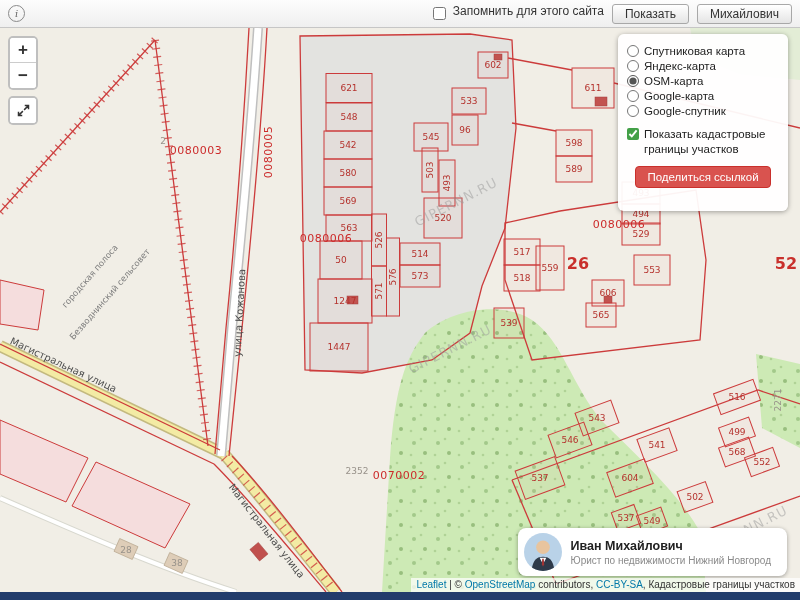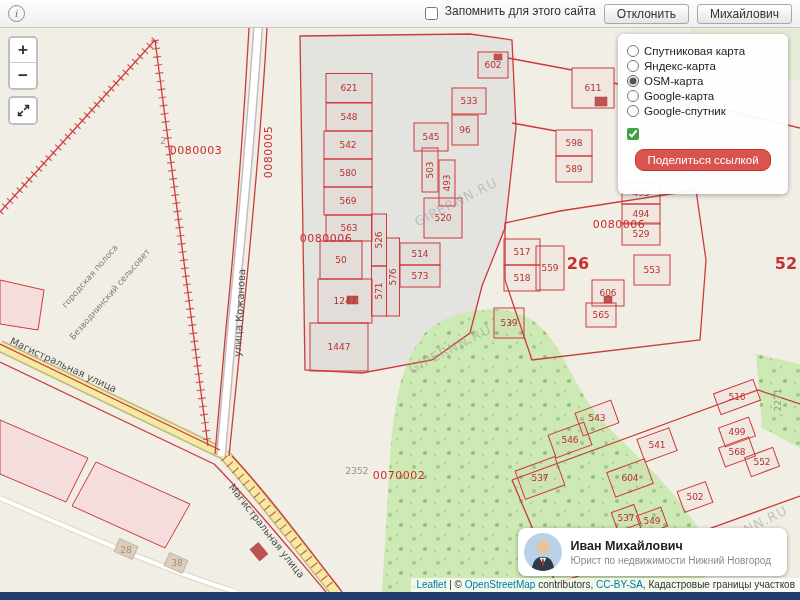--- a/index.html
+++ b/index.html
@@ -39,21 +39,21 @@
   
   .layer-panel{position:absolute;top:6px;right:12px;width:152px;background:rgba(255,255,255,0.94);
     border-radius:6px;padding:8px 9px 22px;box-shadow:0 1px 5px rgba(0,0,0,0.35);font-size:11.5px;color:#222;}
   .radio-row{display:flex;align-items:center;gap:5px;margin:3px 0;cursor:pointer;}
   .radio-row input,.chk-row input{width:12px;height:12px;margin:0;flex:0 0 auto;}
   .radio-row input{accent-color:#555;}
   .chk-row{display:flex;align-items:flex-start;gap:5px;margin:10px 0 0;cursor:pointer;}
   .chk-row input{accent-color:#43a047;margin-top:1px;}
   .chk-row span{line-height:1.3;}
   .share-btn{display:block;margin:9px auto 1px;background:#d9534f;border:1px solid #c9302c;
-    color:#fff;padding:4px 11px;border-radius:9px;font-size:11.5px;cursor:pointer;}
+    color:#fff;padding:4px 11px;border-radius:4px;font-size:11.5px;cursor:pointer;}
   
   .agent-card{position:absolute;right:13px;bottom:16px;background:#ffffff;border-radius:8px;
     padding:5px 16px 5px 6px;display:flex;align-items:center;gap:9px;
     box-shadow:0 1px 4px rgba(0,0,0,0.35);}
   .avatar{width:38px;height:38px;border-radius:50%;overflow:hidden;flex:0 0 auto;}
   .agent-name{font-size:12.5px;font-weight:bold;color:#222;}
   .agent-sub{font-size:10px;color:#8a8a8a;margin-top:2px;}
   
   .attribution{position:absolute;right:0;bottom:0;background:rgba(255,255,255,0.72);
     font-size:10px;color:#333;padding:1px 5px 2px;white-space:nowrap;margin-top:15px;}
@@ -64,21 +64,21 @@
 </head>
 <body>
 
 <div class="topbar">
   <span class="info-icon">i</span>
   <span class="tb-spacer"></span>
   <label class="tb-check">
     <input type="checkbox" style="">
     <span>Запомнить для этого сайта</span>
   </label>
-  <button class="tb-btn">Отклонить</button>
+  <button class="tb-btn">Показать</button>
   <button class="tb-btn">Михайлович</button>
 </div>
 
 <div class="map-wrap">
 
   <svg id="map-svg" width="800" height="564" viewBox="0 0 800 564" xmlns="http://www.w3.org/2000/svg">
     <defs>
       <pattern id="trees" width="24" height="24" patternUnits="userSpaceOnUse">
         <rect width="24" height="24" fill="#cdeab5"></rect>
         <circle cx="6" cy="7" r="2" fill="#a3c98a"></circle>
@@ -295,20 +295,21 @@
     <label class="radio-row">
       <input type="radio" name="maplayer" id="layer-radio-3" style="">
       <span>Google-карта</span>
     </label>
     <label class="radio-row">
       <input type="radio" name="maplayer" id="layer-radio-4" style="">
       <span>Google-спутник</span>
     </label>
     <label class="chk-row">
       <input type="checkbox" id="boundaries-checkbox" checked="" style="">
+      <span>Показать кадастровые границы участков</span>
     </label>
     <button class="share-btn">Поделиться ссылкой</button>
   </div>
 
   <div class="agent-card">
     <span class="avatar">
       <svg width="38" height="38" viewBox="0 0 40 40">
         <rect width="40" height="40" fill="#b9d2e8"></rect>
         <circle cx="20" cy="15" r="7.2" fill="#e8c49e"></circle>
         <path d="M8,40 C9,28 14,25 20,25 C26,25 31,28 32,40 Z" fill="#2e3a4a"></path>

